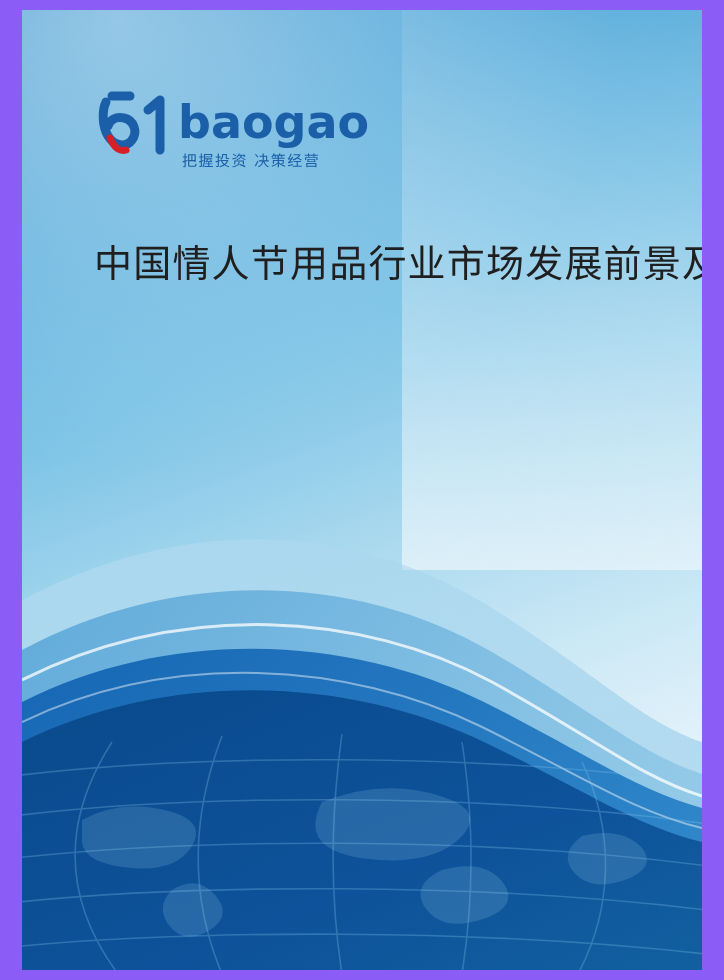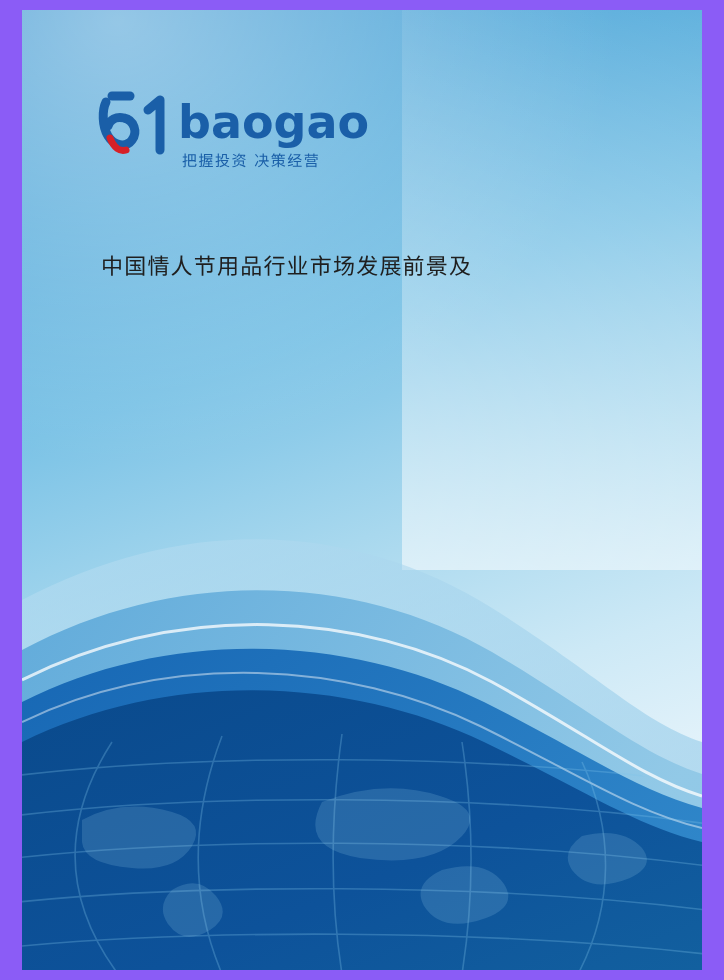--- a/index.html
+++ b/index.html
@@ -62,28 +62,27 @@
   .logo svg { display: block; }
 
   
   .title-block {
     position: absolute;
     left: 72px;
     top: 233px;
     width: 590px;
   }
   .title-line {
-    font-family: Liberation Sans, sans-serif;
-    font-size: 22px;
+    font-family: Liberation Mono, monospace;
+    font-size: 38px;
     line-height: 48px;
     letter-spacing: 1.2px;
     color: #1f1f1f;
     font-weight: 400;
     white-space: nowrap;
-    margin-left: 7px;
   }
 
   
   .art {
     position: absolute;
     left: 0;
     bottom: 0;
     width: 680px;
     height: 620px;
   }

